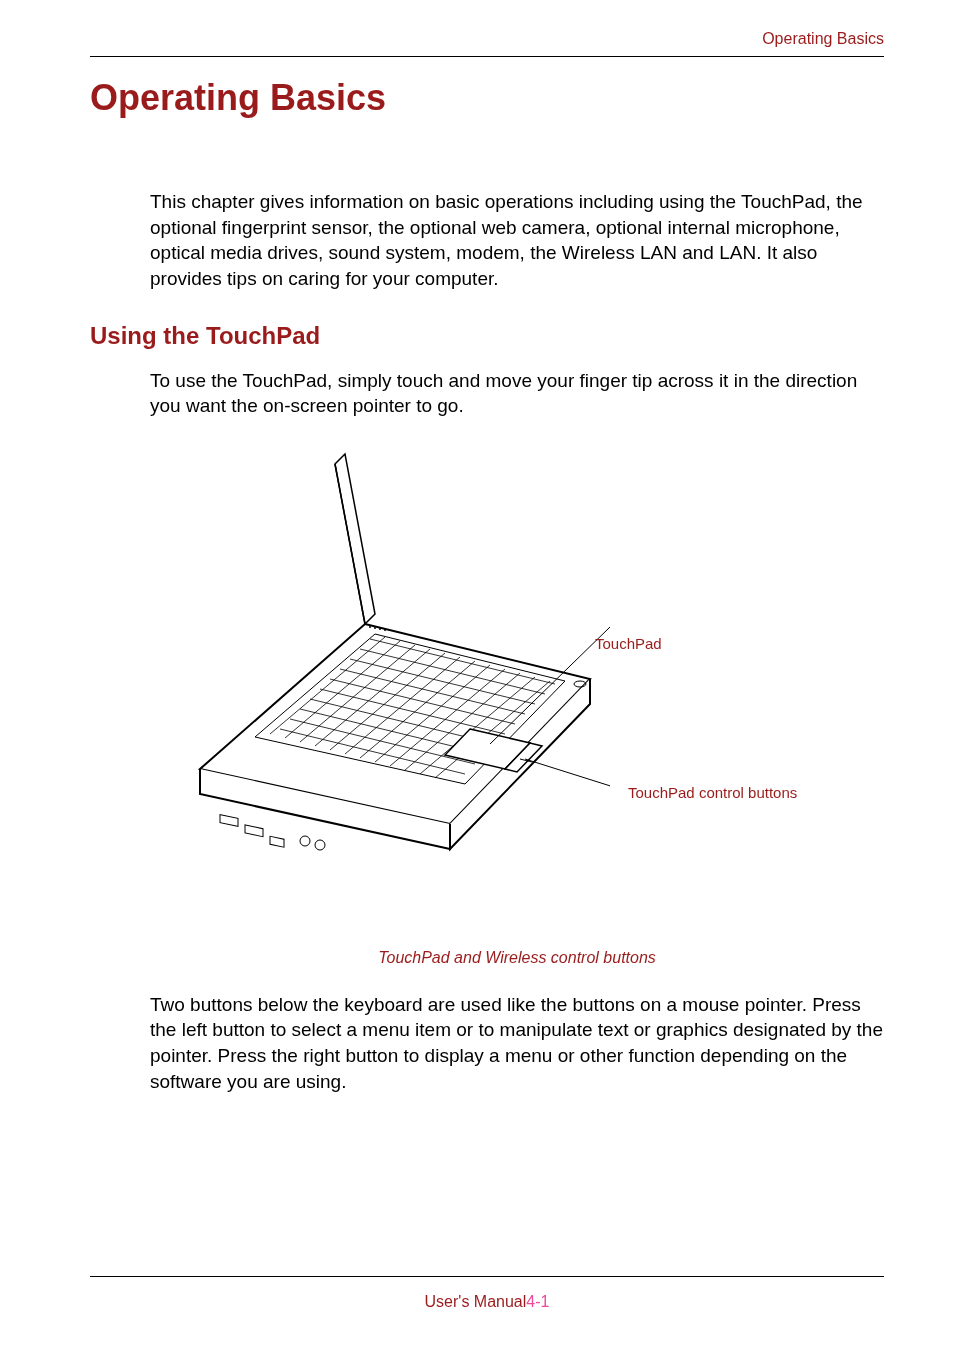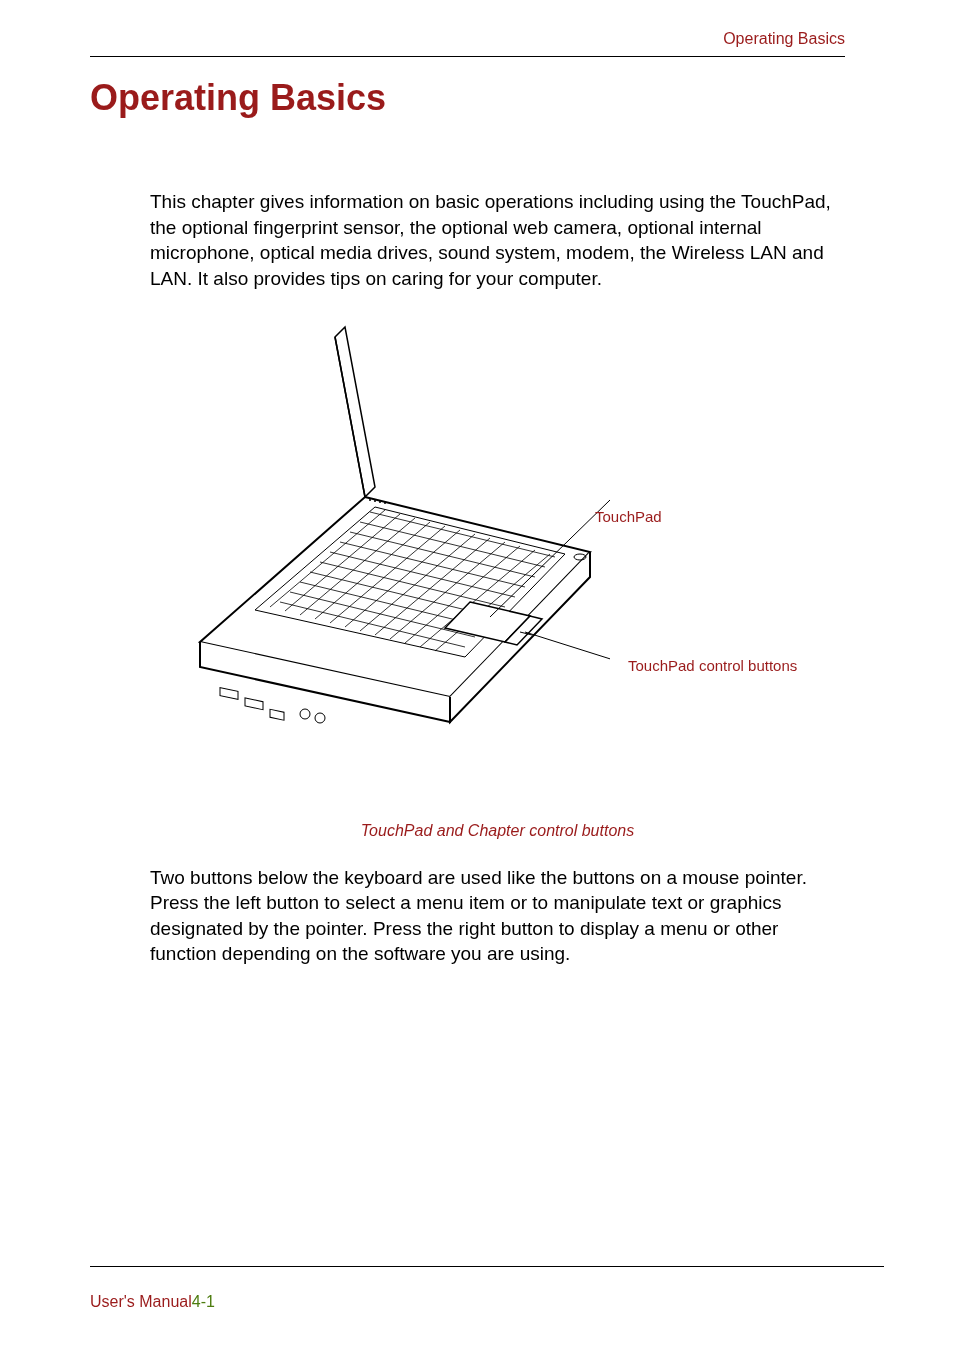--- a/index.html
+++ b/index.html
@@ -8,21 +8,21 @@
       box-sizing: border-box;
     }
     body {
       width: 954px;
       height: 1351px;
       font-family: Arial, Helvetica, sans-serif;
       background: white;
       position: relative;
     }
     .page {
-      padding: 30px 109px 30px 90px;
+      padding: 30px 70px 30px 90px;
     }
     .header-row {
       border-bottom: 1px solid #000;
       padding-bottom: 8px;
       margin-bottom: 20px;
     }
     .header-label {
       text-align: right;
       color: #9a1b1b;
       font-size: 16px;
@@ -86,50 +86,52 @@
       font-style: italic;
       font-size: 16px;
       margin-bottom: 25px;
     }
     .footer {
       position: absolute;
       bottom: 40px;
       left: 90px;
       right: 70px;
       border-top: 1px solid #000;
-      padding-top: 26px;
+      padding-top: 16px;
       display: flex;
-      justify-content: flex-start;
+      justify-content: center;
     }
     .footer-left {
       color: #9a1b1b;
       font-size: 16px;
     }
     .footer-right {
-      color: #4d7c0f;
+      color: #ec4899;
       font-size: 16px;
     }
   </style>
 </head>
 <body>
 
 <div class="page">
   <div class="header-row">
     <div class="header-label">Operating Basics</div>
   </div>
 
 
   <div class="section-title">Operating Basics</div>
 
   <div class="indent-block">
     <p class="body-text">This chapter gives information on basic operations including using the TouchPad, the optional fingerprint sensor, the optional web camera, optional internal microphone, optical media drives, sound system, modem, the Wireless LAN and LAN. It also provides tips on caring for your computer.</p>
   </div>
 
+  <div class="subsection-title">Using the TouchPad</div>
 
   <div class="indent-block">
+    <p class="body-text">To use the TouchPad, simply touch and move your finger tip across it in the direction you want the on-screen pointer to go.</p>
 
     <div class="figure-container">
       <svg class="laptop-svg" width="440" height="450" viewBox="0 0 440 450">
 
         <path d="M 175 5 L 165 15 L 195 175 L 205 165 Z" fill="none" stroke="#000" stroke-width="1.5"></path>
         <path d="M 165 15 L 195 175" fill="none" stroke="#000" stroke-width="1.5"></path>
 
         <path d="M 195 175 L 420 230 L 280 375 L 30 320 Z" fill="white" stroke="#000" stroke-width="2"></path>
 
         <path d="M 30 320 L 30 345 L 280 400 L 280 375" fill="white" stroke="#000" stroke-width="2"></path>
@@ -187,21 +189,21 @@
           <circle cx="205" cy="179" r="1"></circle>
           <circle cx="210" cy="180" r="1"></circle>
           <circle cx="215" cy="181" r="1"></circle>
         </g>
       </svg>
 
       <div class="callout-label callout-touchpad">TouchPad</div>
       <div class="callout-label callout-buttons">TouchPad control buttons</div>
     </div>
 
-    <p class="figure-caption">TouchPad and Chapter control buttons</p>
+    <p class="figure-caption">TouchPad and Wireless control buttons</p>
 
     <p class="body-text">Two buttons below the keyboard are used like the buttons on a mouse pointer. Press the left button to select a menu item or to manipulate text or graphics designated by the pointer. Press the right button to display a menu or other function depending on the software you are using.</p>
   </div>
 </div>
 
 <div class="footer">
   <span class="footer-left">User's Manual</span>
   <span class="footer-right">4-1</span>
 </div>
 

